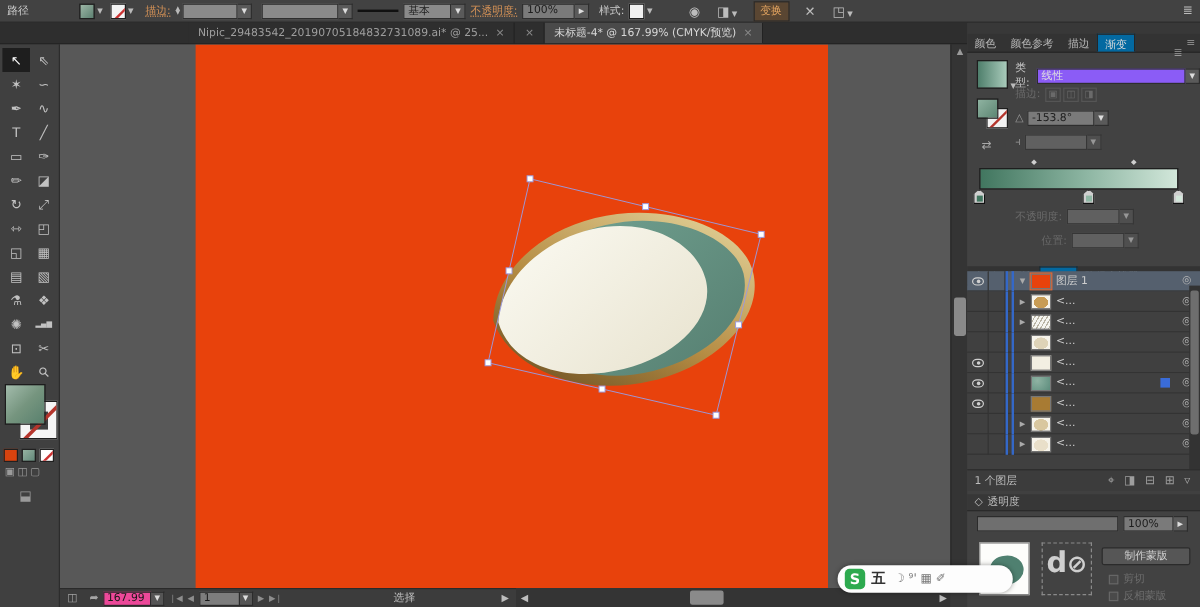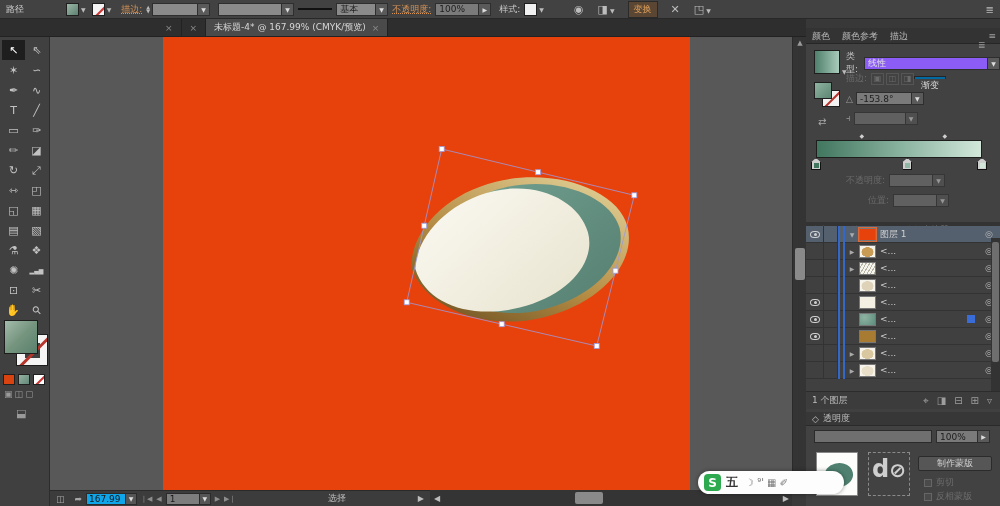--- a/index.html
+++ b/index.html
@@ -78,36 +78,36 @@
   .hscroll { position:absolute; left:430px; top:490px; width:362px; height:16px; background:#343434; display:flex; align-items:center; }
   .hs-left { color:#bdbdbd; font-size:8px; margin-left:4px; }
   .hs-thumb { position:absolute; left:145px; top:2px; width:28px; height:12px; background:#8a8a8a; border-radius:2px; }
   .hs-right { position:absolute; right:3px; color:#bdbdbd; font-size:8px; }
   .corner { position:absolute; left:792px; top:490px; width:14px; height:16px; background:#3a3a3a; }
 
   
   .status-bar { position:absolute; left:50px; top:490px; width:380px; height:16px; background:#3c3c3c;
     border-top:1px solid #2a2a2a; display:flex; align-items:center; gap:4px; }
   .sb-icon { color:#a5a5a5; font-size:9px; margin-left:6px; }
-  .zoom-field { width:40px; height:12px; background:#0ea5e9; border:1px solid #2b2b2b; color:#191919;
+  .zoom-field { width:40px; height:12px; background:#ec4899; border:1px solid #2b2b2b; color:#191919;
     display:flex; align-items:center; padding:0 2px; }
   .zoom-dd { width:11px; height:12px; background:#555; border:1px solid #2b2b2b; border-left:none;
     color:#ddd; font-size:6px; display:flex; align-items:center; justify-content:center; }
   .nav-btn { color:#8d8d8d; font-size:7px; }
   .ab-field { width:34px; height:12px; background:#7d7d7d; border:1px solid #2b2b2b; color:#191919;
     display:flex; align-items:center; padding:0 3px; }
   .sb-tool { position:absolute; left:278px; color:#bdbdbd;font-family:Liberation Serif, serif; }
   .sb-exp { position:absolute; right:6px; color:#bdbdbd; font-size:8px; }
 
   
   .dock { position:absolute; left:806px; top:19px; width:194px; height:487px; background:#383838; }
   .panel-tabs { display:flex; align-items:stretch; height:16px; background:#333; border-bottom:1px solid #262626;
     position:relative; }
   .ptab { padding:2px 6px 0 6px; color:#b9b9b9; white-space:nowrap; }
-  .ptab.active { background:#0369a1; color:#dcdcdc; border:1px solid #262626; border-bottom:none;margin-top:48px; }
+  .ptab.active { background:#0369a1; color:#dcdcdc; border:1px solid #262626; border-bottom:none; }
   .ptab-menu { position:absolute; right:4px; top:3px; color:#a0a0a0; font-size:9px; }
 
   .pg1 { position:absolute; left:0; top:9px; width:194px; height:194px; background:#424242; }
   .pg1 .row { position:absolute; left:40px; display:flex; align-items:center; }
   .g-big-swatch { position:absolute; left:8px; top:22px; width:26px; height:24px; border:1px solid #1e1e1e;
     background:linear-gradient(90deg,#4f7f6c,#a9cbbb); }
   .g-big-dd { position:absolute; left:36px; top:40px; font-size:6px; color:#bbb; }
   .g-sm-grad { position:absolute; left:8px; top:54px; width:18px; height:17px; border:1px solid #1e1e1e;
     background:linear-gradient(135deg,#8fb3a1,#5d8673); z-index:2; }
   .g-sm-none { position:absolute; left:16px; top:62px; width:18px; height:17px; border:1px solid #1e1e1e;
@@ -231,20 +231,21 @@
     <span class="cb-icon" style="margin-left:24px">◉</span>
     <span class="cb-icon">◨<span class="dd-arrow">▼</span></span>
     <span class="cb-transform">变换</span>
     <span class="cb-icon">✕</span>
     <span class="cb-icon">◳<span class="dd-arrow">▼</span></span>
     <span class="cb-menu">≣</span>
   </div>
 
   <div class="tab-bar">
     <div class="doc-tab">
+      <span>Nipic_29483542_20190705184832731089.ai* @ 25...</span>
       <span class="tab-close">×</span>
     </div>
     <div class="doc-tab">
       <span class="tab-close">×</span>
     </div>
     <div class="doc-tab active">
       <span>未标题-4* @ 167.99% (CMYK/预览)</span>
       <span class="tab-close">×</span>
     </div>
   </div>

